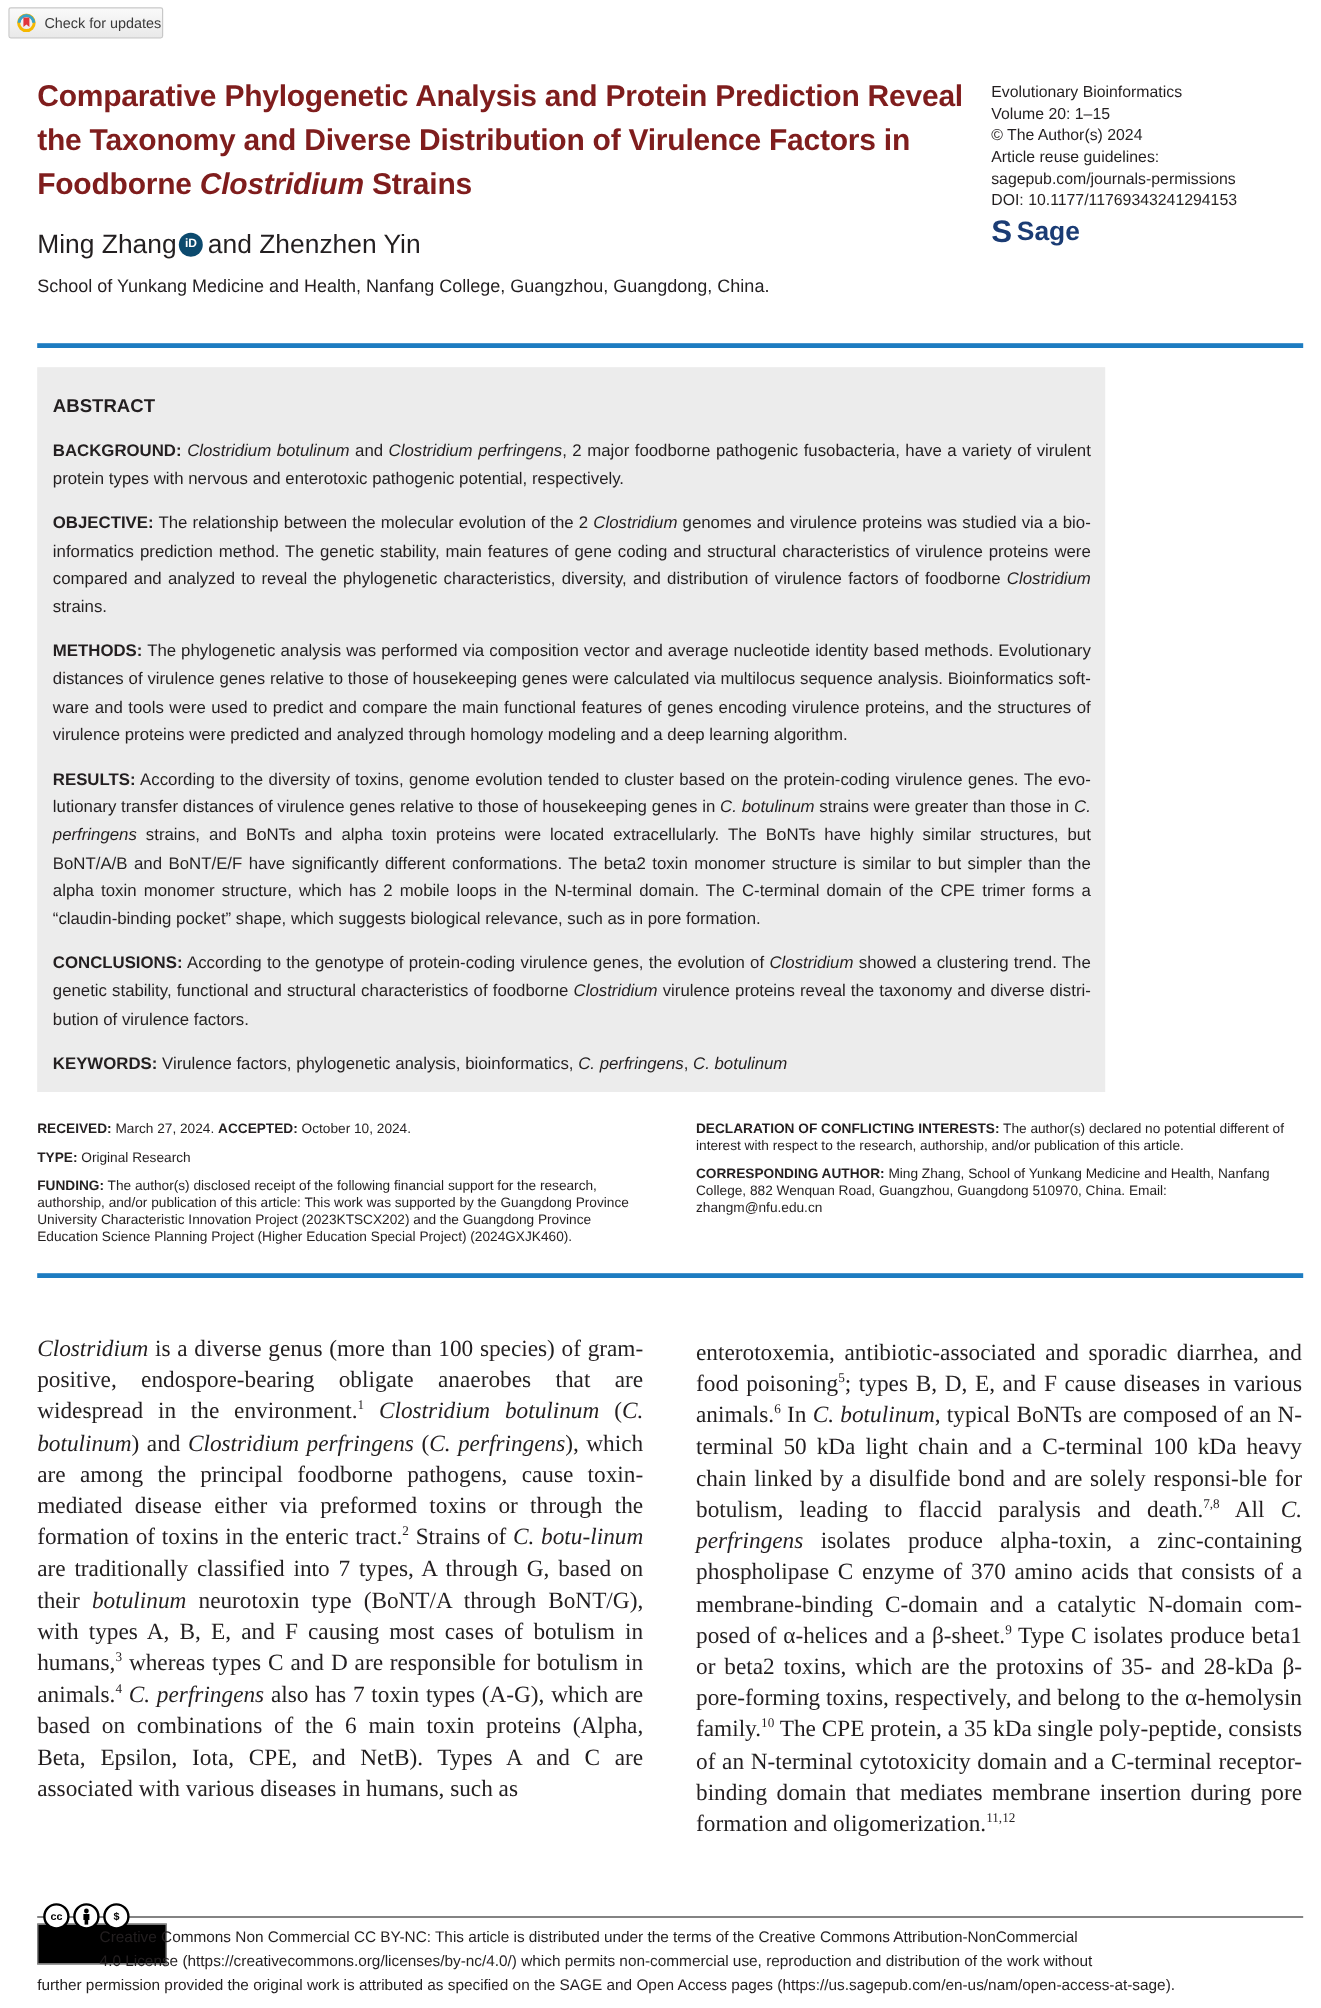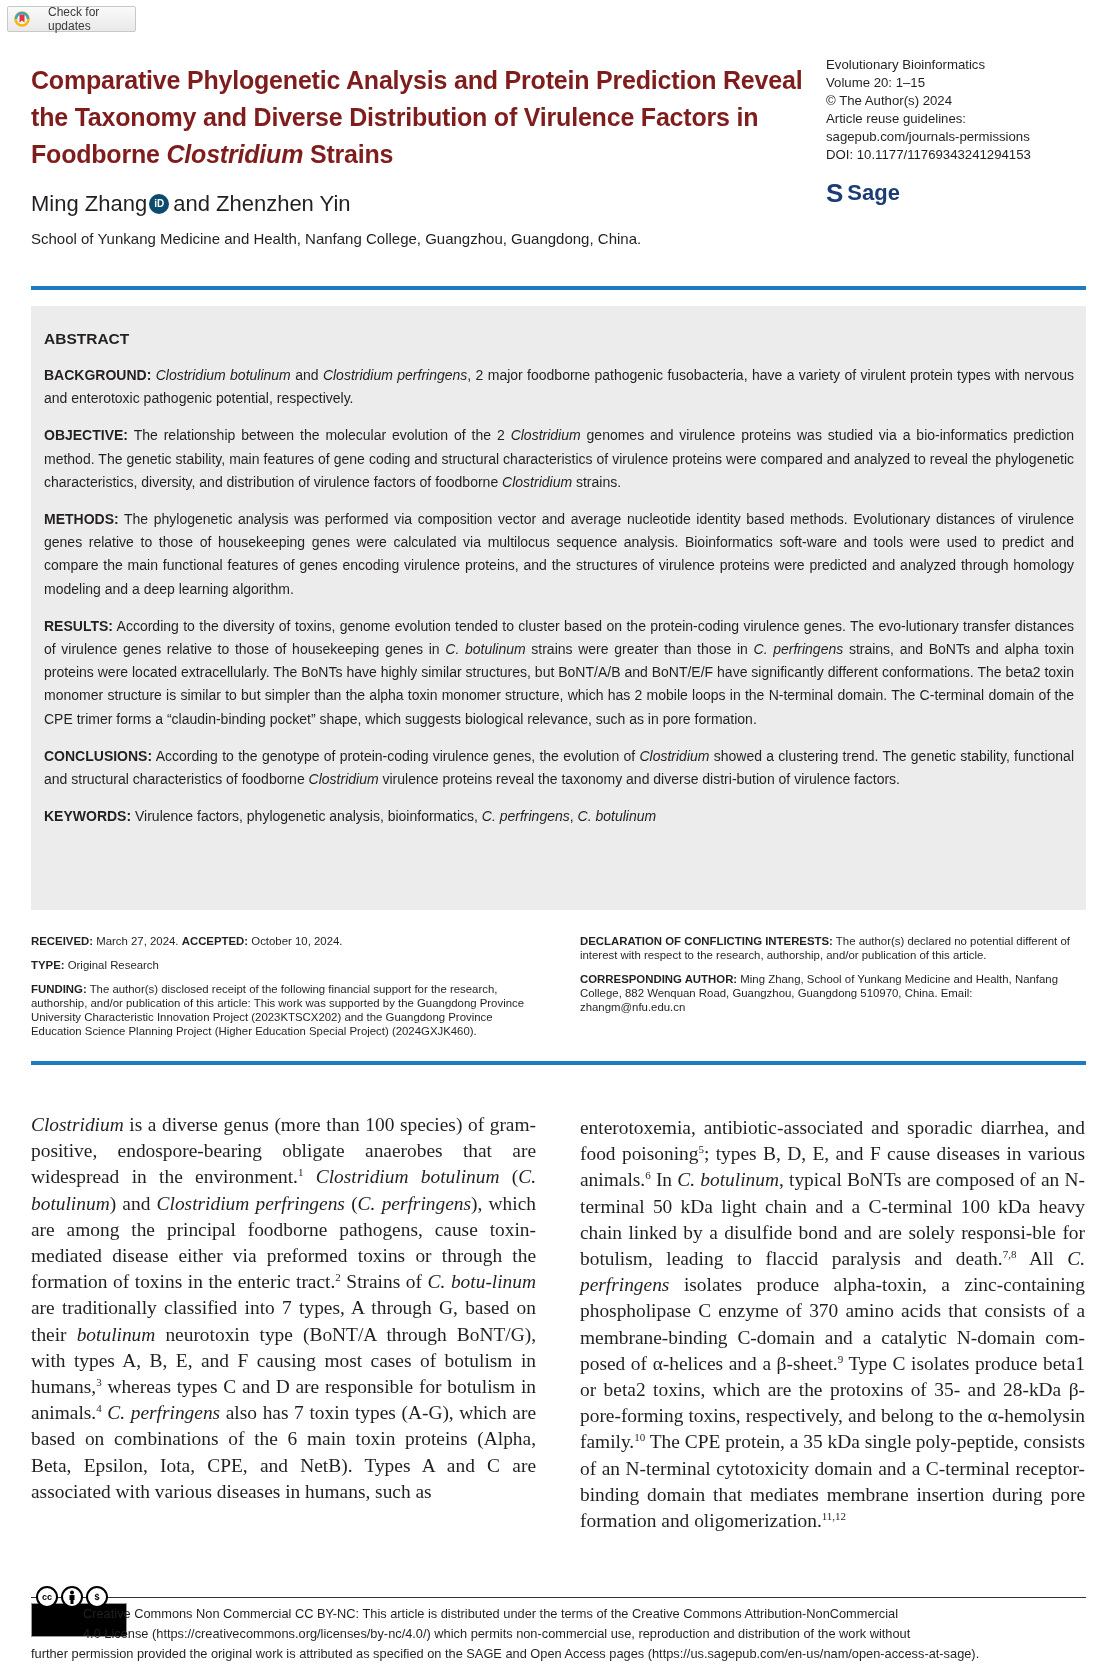--- a/index.html
+++ b/index.html
@@ -3,21 +3,21 @@
 <meta charset="utf-8">
 <style>
   * { box-sizing: border-box; margin: 0; padding: 0; }
   html, body { width: 1101px; height: 1673px; background: #fff; overflow: hidden; }
   body { position: relative; font-family: "Liberation Sans", sans-serif; color: #231f20; }
 
   .check-updates {
     position: absolute; left: 7px; top: 6px; width: 129px; height: 26px;
     border: 1px solid #c8c8c8; border-radius: 2px;
     background: linear-gradient(#fafafa, #e9e9e9);
-    display: flex; align-items: center; gap: 18px; padding-left: 6px;
+    display: flex; align-items: center; gap: 7px; padding-left: 6px;
     font-size: 12px; color: #3a3a3a; cursor: pointer;
   }
   .cfu-icon { width: 16px; height: 16px; position: relative; }
 
   .title {
     position: absolute; left: 31px; top: 62px; width: 780px;
     font-size: 25px; font-weight: bold; line-height: 37px; color: #7f1d1d;
     letter-spacing: -0.2px;
   }
   .title i { font-style: italic; }
@@ -31,36 +31,36 @@
     display: inline-flex; width: 20px; height: 20px; border-radius: 50%;
     background: #0c4a6e; color: #fff; font-size: 10px; font-weight: bold;
     align-items: center; justify-content: center; margin: 0 4px 0 2px;
   }
   .affiliation {
     position: absolute; left: 31px; top: 230px;
     font-size: 15px; color: #231f20;
   }
 
   .journal-meta {
-    position: absolute; left: 826px; top: 56px; width: 270px;
+    position: absolute; left: 826px; top: 68px; width: 270px;
     font-size: 13.2px; line-height: 18px; color: #231f20;
   }
   .sage-logo {
     position: absolute; left: 826px; top: 180px;
     display: flex; align-items: center; gap: 4px;
     font-size: 22px; font-weight: bold; color: #1b3c74;
   }
   .sage-s {
     font-size: 26px; font-weight: bold; color: #1b3c74; line-height: 1;
   }
 
   .rule-top { position: absolute; left: 31px; top: 286px; width: 1055px; height: 4px; background: #1d7cc1; }
 
   .abstract {
-    position: absolute; left: 31px; top: 306px; width: 1055px; height: 604px;
+    position: absolute; left: 31px; top: 306px; width: 890px; height: 604px;
     background: #ececec; padding: 18px 12px 0 13px;
   }
   .abs-heading { font-size: 15.5px; font-weight: bold; margin-bottom: 16px; margin-top: 6px; }
   .abs-para {
     font-size: 14px; line-height: 23.2px; color: #231f20;
     margin-bottom: 14px; text-align: justify;
   }
   .abs-para b { font-weight: bold; }
   .abs-para i { font-style: italic; }
 
@@ -85,21 +85,21 @@
   .col-left { left: 31px; }
   .col-right { left: 580px; top: 1115px; }
   .section-heading {
     font-family: "Liberation Serif", serif; font-size: 23px; font-weight: bold;
     color: #1b5ea8; line-height: 28px; margin-bottom: 0;
   }
   sup { font-size: 11px; line-height: 0; vertical-align: super; }
 
   .footer-rule { position: absolute; left: 31px; top: 1597px; width: 1055px; height: 1px; background: #333; }
   .cc-badge {
-    position: absolute; left: 31px; top: 1603px; width: 96px; height: 34px;
+    position: absolute; left: 31px; top: 1603px; width: 108px; height: 34px;
     background: #000; border: 1px solid #999; display: flex; flex-direction: column; justify-content: center; gap: 43px;
   }
   .cc-row { display: flex; gap: 3px; padding-left: 4px; align-items: center; }
   .cc-circle {
     width: 22px; height: 22px; border-radius: 50%; background: #fff; border: 2px solid #000;
     display: flex; align-items: center; justify-content: center;
     font-size: 9px; font-weight: bold; color: #000;
   }
   .cc-labels { display: flex; gap: 14px; padding-left: 38px; font-size: 6px; color: #fff; margin-top: -3px; }
   .license {

